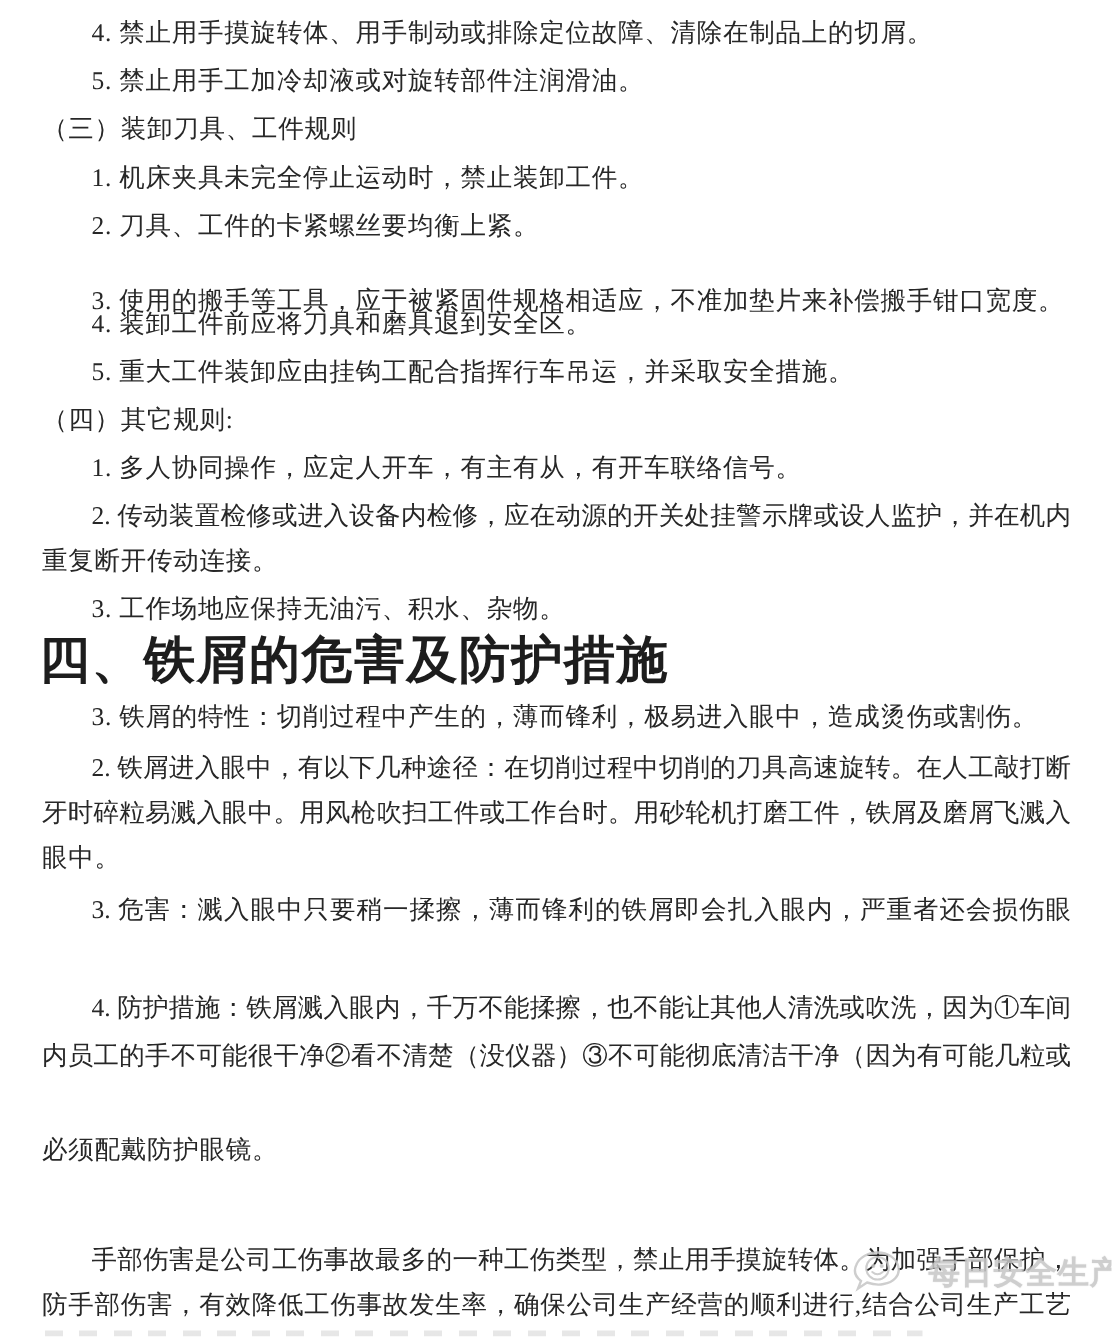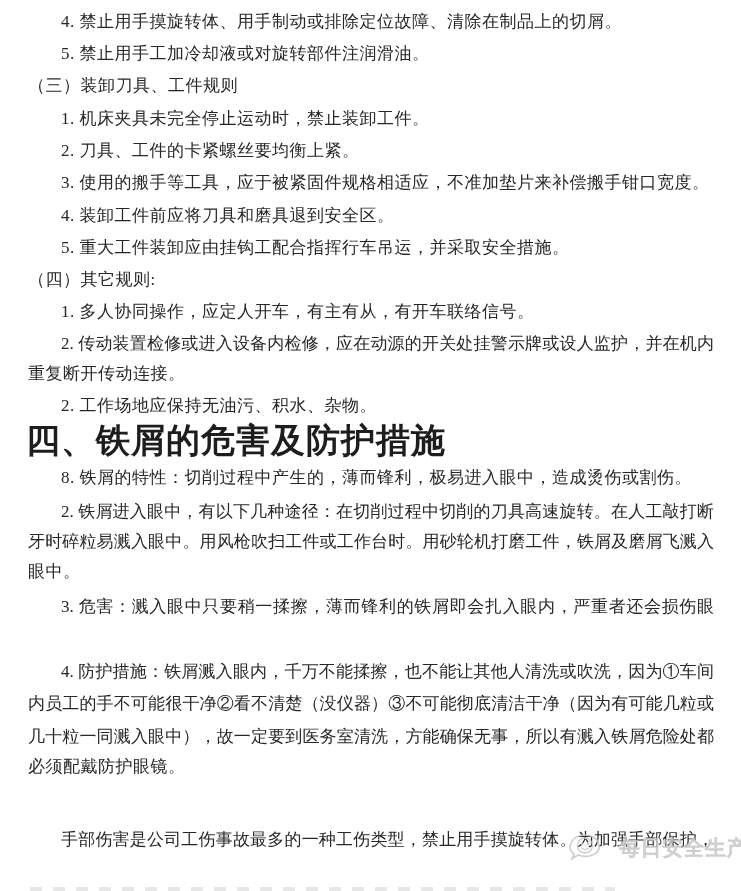--- a/index.html
+++ b/index.html
@@ -80,43 +80,43 @@
 </head>
 <body>
 
 <div class="page">
 
   <div class="line indent" style="top:10px">4. 禁止用手摸旋转体、用手制动或排除定位故障、清除在制品上的切屑。</div>
   <div class="line indent" style="top:42px">5. 禁止用手工加冷却液或对旋转部件注润滑油。</div>
   <div class="line" style="top:74px">（三）装卸刀具、工件规则</div>
   <div class="line indent" style="top:107px">1. 机床夹具未完全停止运动时，禁止装卸工件。</div>
   <div class="line indent" style="top:139px">2. 刀具、工件的卡紧螺丝要均衡上紧。</div>
-  <div class="line indent" style="top:171px">3. 使用的搬手等工具，应于被紧固件规格相适应，不准加垫片来补偿搬手钳口宽度。</div>
+  <div class="line indent" style="top:189px">3. 使用的搬手等工具，应于被紧固件规格相适应，不准加垫片来补偿搬手钳口宽度。</div>
   <div class="line indent" style="top:204px">4. 装卸工件前应将刀具和磨具退到安全区。</div>
   <div class="line indent" style="top:236px">5. 重大工件装卸应由挂钩工配合指挥行车吊运，并采取安全措施。</div>
   <div class="line" style="top:268px">（四）其它规则:</div>
   <div class="line indent" style="top:300px">1. 多人协同操作，应定人开车，有主有从，有开车联络信号。</div>
   <div class="line indent full" style="top:332px">2. 传动装置检修或进入设备内检修，应在动源的开关处挂警示牌或设人监护，并在机内</div>
   <div class="line" style="top:362px">重复断开传动连接。</div>
-  <div class="line indent" style="top:394px">2. 工作场地应保持无油污、积水、杂物。</div>
+  <div class="line indent" style="top:394px">3. 工作场地应保持无油污、积水、杂物。</div>
 
   <div class="heading" style="top:424px">四、铁屑的危害及防护措施</div>
 
-  <div class="line indent" style="top:466px">8. 铁屑的特性：切削过程中产生的，薄而锋利，极易进入眼中，造成烫伤或割伤。</div>
+  <div class="line indent" style="top:466px">3. 铁屑的特性：切削过程中产生的，薄而锋利，极易进入眼中，造成烫伤或割伤。</div>
   <div class="line indent full" style="top:500px">2. 铁屑进入眼中，有以下几种途径：在切削过程中切削的刀具高速旋转。在人工敲打断</div>
   <div class="line full" style="top:530px">牙时碎粒易溅入眼中。用风枪吹扫工件或工作台时。用砂轮机打磨工件，铁屑及磨屑飞溅入</div>
   <div class="line" style="top:560px">眼中。</div>
   <div class="line indent full" style="top:595px">3. 危害：溅入眼中只要稍一揉擦，薄而锋利的铁屑即会扎入眼内，严重者还会损伤眼球，</div>
   <div class="line indent full" style="top:660px">4. 防护措施：铁屑溅入眼内，千万不能揉擦，也不能让其他人清洗或吹洗，因为①车间</div>
   <div class="line full" style="top:692px">内员工的手不可能很干净②看不清楚（没仪器）③不可能彻底清洁干净（因为有可能几粒或</div>
-  <div class="line full" style="top:725px">几十粒一同溅入眼中），故一定要到医务室清洗，方能确保无事，所以有溅入铁屑危险处都</div>
   <div class="line" style="top:755px">必须配戴防护眼镜。</div>
 
 
   <div class="line indent full" style="top:828px">手部伤害是公司工伤事故最多的一种工伤类型，禁止用手摸旋转体。为加强手部保护，严</div>
+  <div class="line full" style="top:858px">防手部伤害，有效降低工伤事故发生率，确保公司生产经营的顺利进行,结合公司生产工艺</div>
 
   <div class="cutoff-strip"></div>
 
   <div class="watermark">
     <span class="wm-icon">
       <svg viewBox="0 0 34 30" width="34" height="30">
         <path d="M6 22 C2 19 1 15 3 11 C5 6 11 3 17 3 C24 3 30 7 31 13 C32 18 28 23 21 24 C17 25 13 24 10 23 L4 27 Z" fill="none" stroke="#c6c6c6" stroke-width="1.6"></path>
         <circle cx="17" cy="13.5" r="7.5" fill="none" stroke="#c6c6c6" stroke-width="1.4"></circle>
         <circle cx="14.2" cy="12" r="1.4" fill="#c6c6c6"></circle>
         <circle cx="19.8" cy="12" r="1.4" fill="#c6c6c6"></circle>

